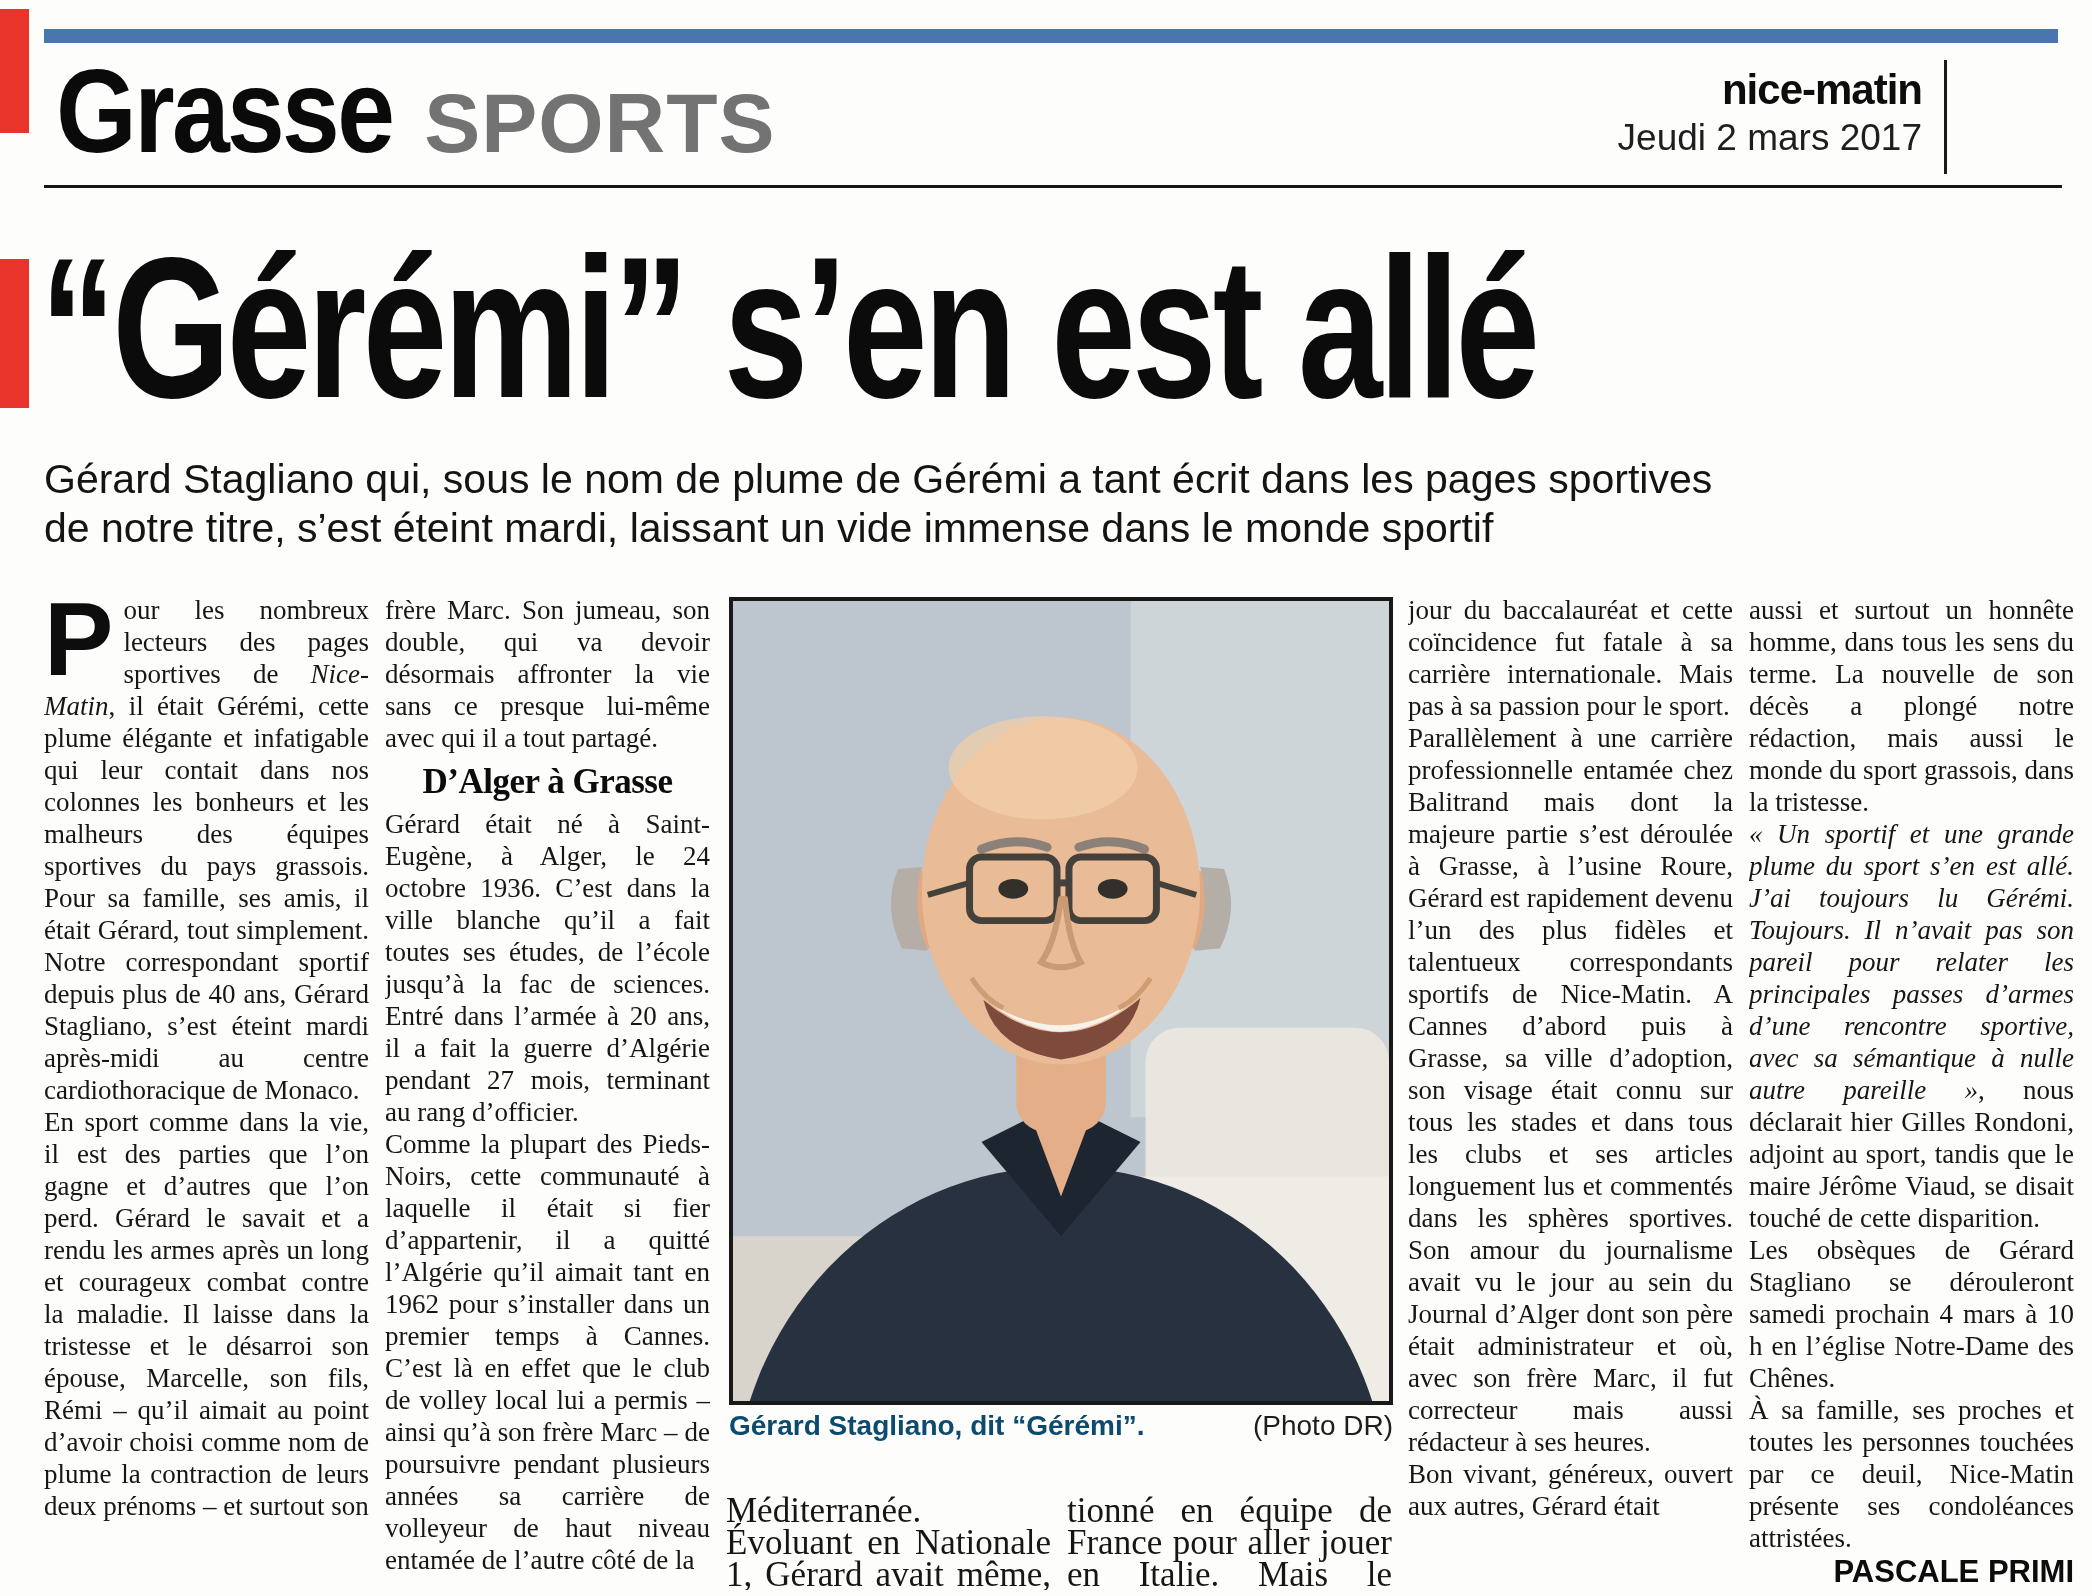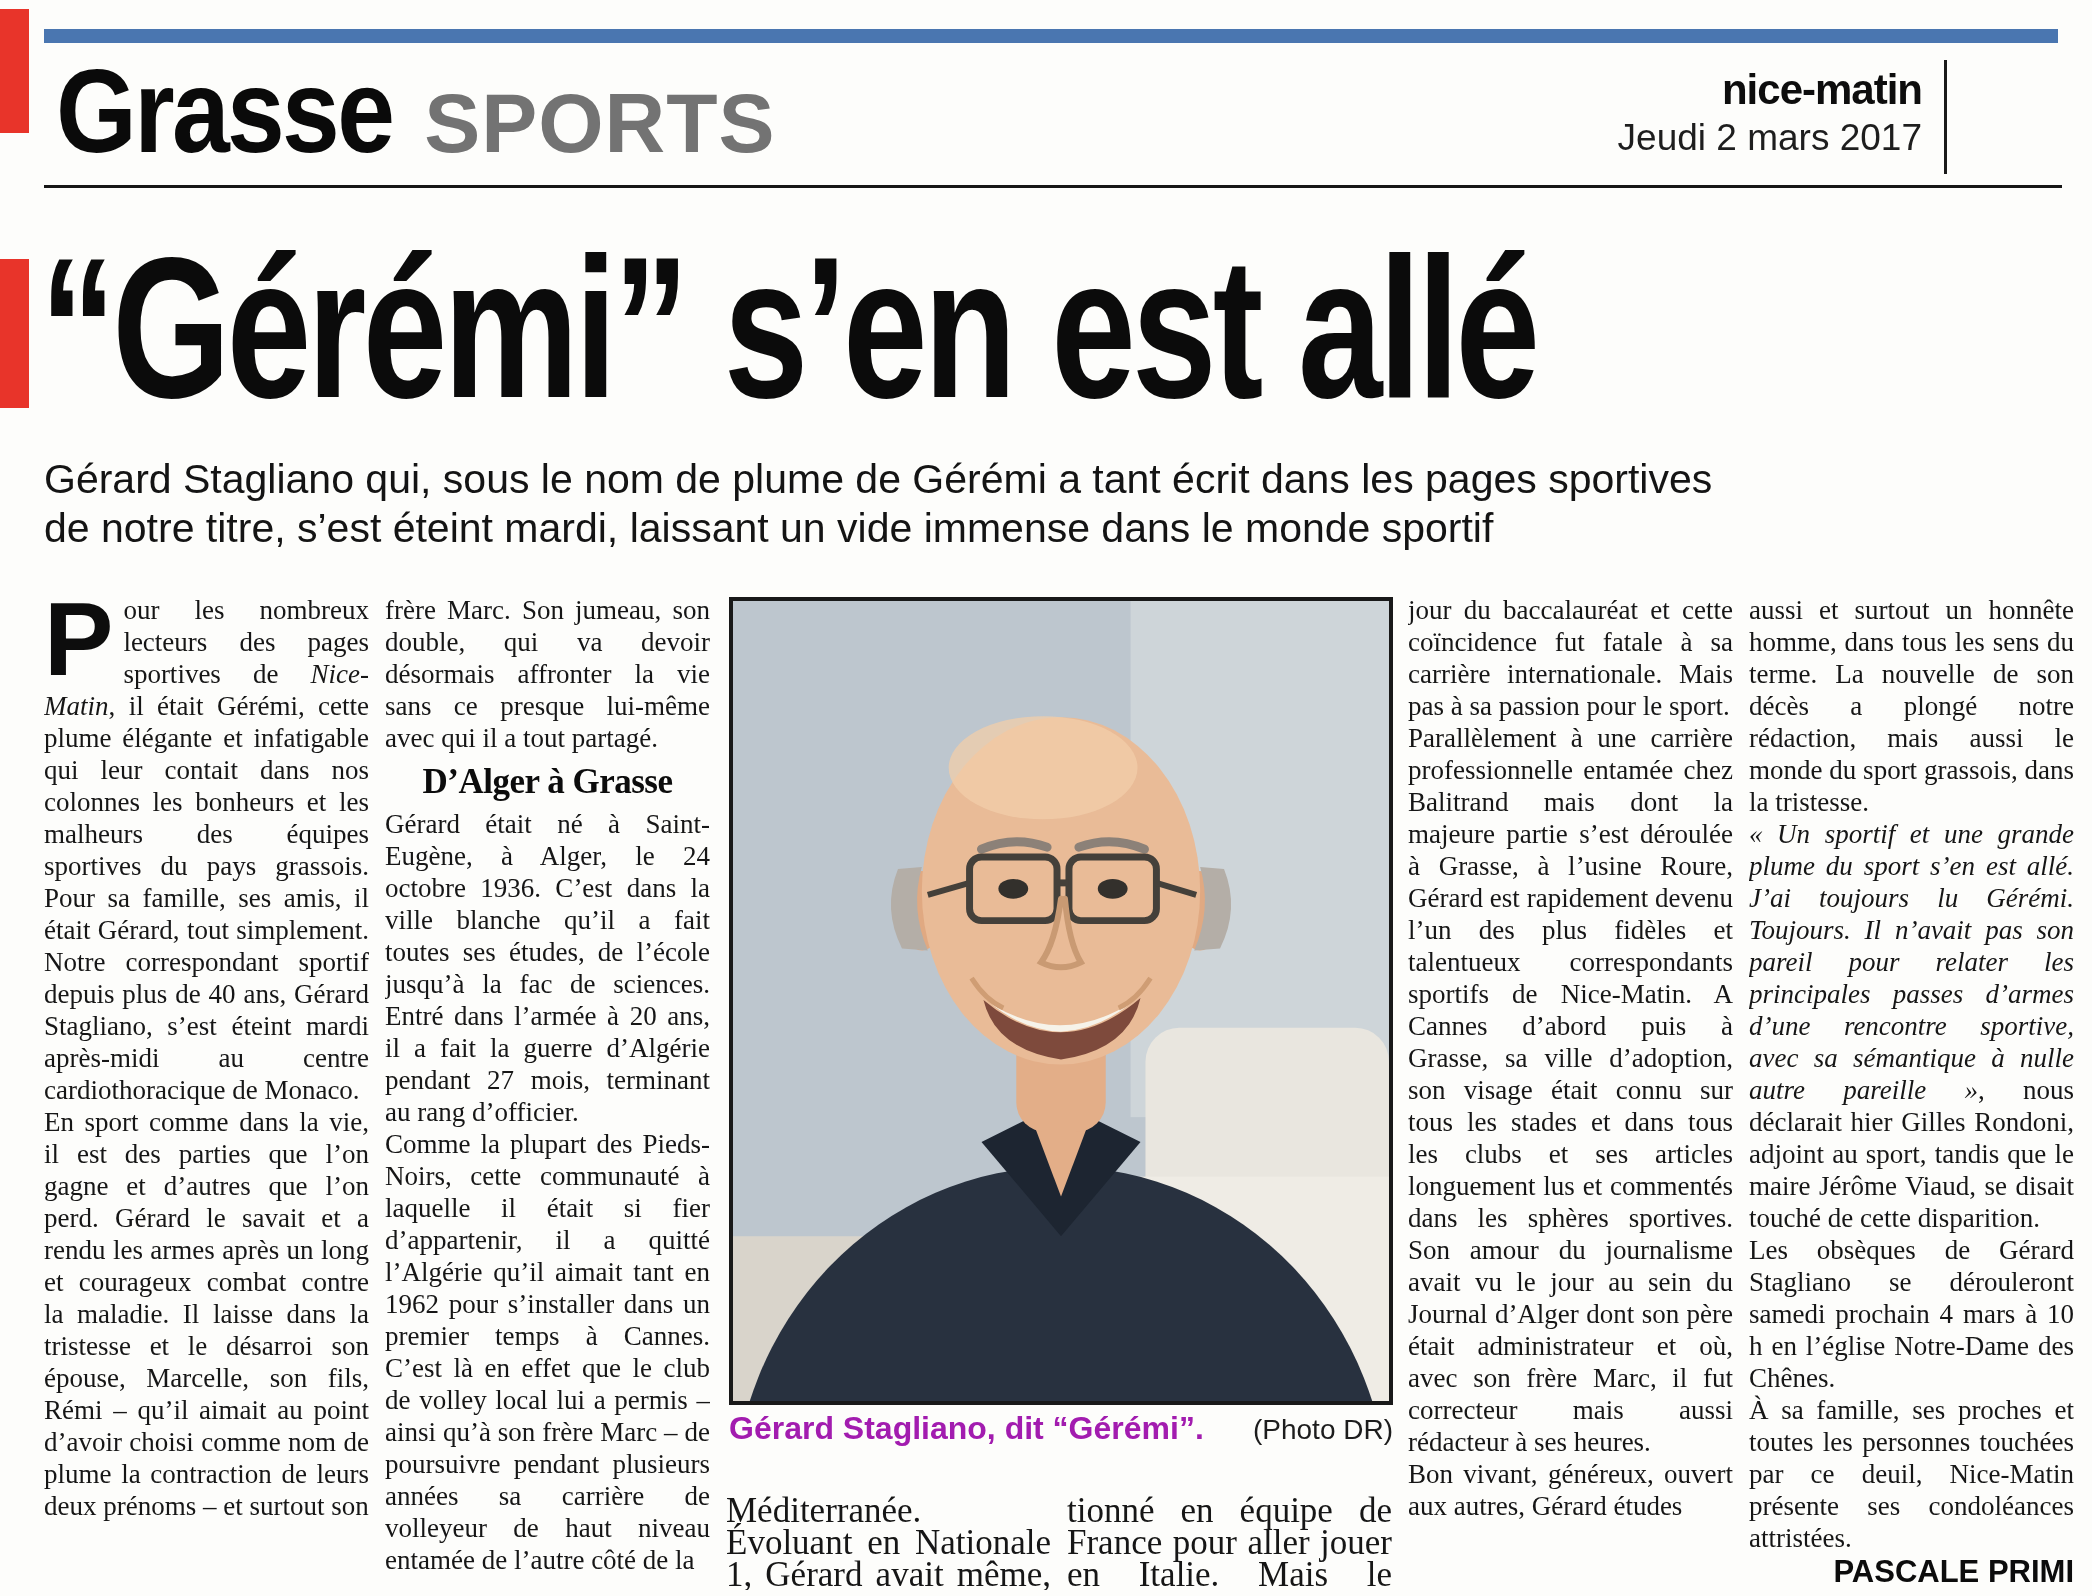--- a/index.html
+++ b/index.html
@@ -51,21 +51,21 @@
              letter-spacing:-0.5px; text-align:center; color:#0c0c0c;}
   .byline{font-family:"Liberation Sans",sans-serif; font-weight:bold; font-size:31px;
           text-align:right; margin-top:2px !important; color:#0c0c0c;}
   
   .photo{position:absolute; left:729px; top:597px; width:664px; height:808px;
          border:4px solid #191919; box-sizing:border-box; background:#bdc6ce; overflow:hidden;}
   .photo svg{display:block; width:100%; height:100%;}
   .caption-row{position:absolute; left:729px; top:1410px; width:664px;
                display:flex; justify-content:space-between; align-items:baseline;
                font-family:"Liberation Sans",sans-serif;}
-  .caption{font-weight:bold; font-size:32px; color:#a21caf;}
+  .caption{font-weight:bold; font-size:28px; color:#0c4a6e;}
   .credit{font-size:28px; color:#1d1d1d;}
 </style>
 </head>
 <body>
 
 <div class="page">
 
   <div class="topbar"></div>
   <div class="redbar r1"></div>
   <div class="redbar r2"></div>
@@ -148,21 +148,21 @@
   <div class="colsmall c3">
     <p>Méditerranée. Évoluant en Nationale 1, Gérard avait même, en junior, été sélec-</p>
   </div>
   <div class="colsmall c4">
     <p>tionné en équipe de France pour aller jouer en Italie. Mais le match immense... le</p>
   </div>
 
   <div class="col c5">
     <p>jour du baccalauréat et cette coïncidence fut fatale à sa carrière internationale. Mais pas à sa passion pour le sport.</p>
     <p>Parallèlement à une carrière professionnelle entamée chez Balitrand mais dont la majeure partie s’est déroulée à Grasse, à l’usine Roure, Gérard est rapidement devenu l’un des plus fidèles et talentueux correspondants sportifs de Nice-Matin. A Cannes d’abord puis à Grasse, sa ville d’adoption, son visage était connu sur tous les stades et dans tous les clubs et ses articles longuement lus et commentés dans les sphères sportives. Son amour du journalisme avait vu le jour au sein du Journal d’Alger dont son père était administrateur et où, avec son frère Marc, il fut correcteur mais aussi rédacteur à ses heures.</p>
-    <p>Bon vivant, généreux, ouvert aux autres, Gérard études</p>
+    <p>Bon vivant, généreux, ouvert aux autres, Gérard était</p>
   </div>
 
   <div class="col c6">
     <p>aussi et surtout un honnête homme, dans tous les sens du terme. La nouvelle de son décès a plongé notre rédaction, mais aussi le monde du sport grassois, dans la tristesse.</p>
     <p><i>« Un sportif et une grande plume du sport s’en est allé. J’ai toujours lu Gérémi. Toujours. Il n’avait pas son pareil pour relater les principales passes d’armes d’une rencontre sportive, avec sa sémantique à nulle autre pareille »</i><span>, nous déclarait hier Gilles Rondoni, adjoint au sport, tandis que le maire Jérôme Viaud, se disait touché de cette disparition.</span></p>
     <p>Les obsèques de Gérard Stagliano se dérouleront samedi prochain 4 mars à 10 h en l’église Notre-Dame des Chênes.</p>
     <p>À sa famille, ses proches et toutes les personnes touchées par ce deuil, Nice-Matin présente ses condoléances attristées.</p>
     <p class="byline">PASCALE PRIMI</p>
   </div>
 

